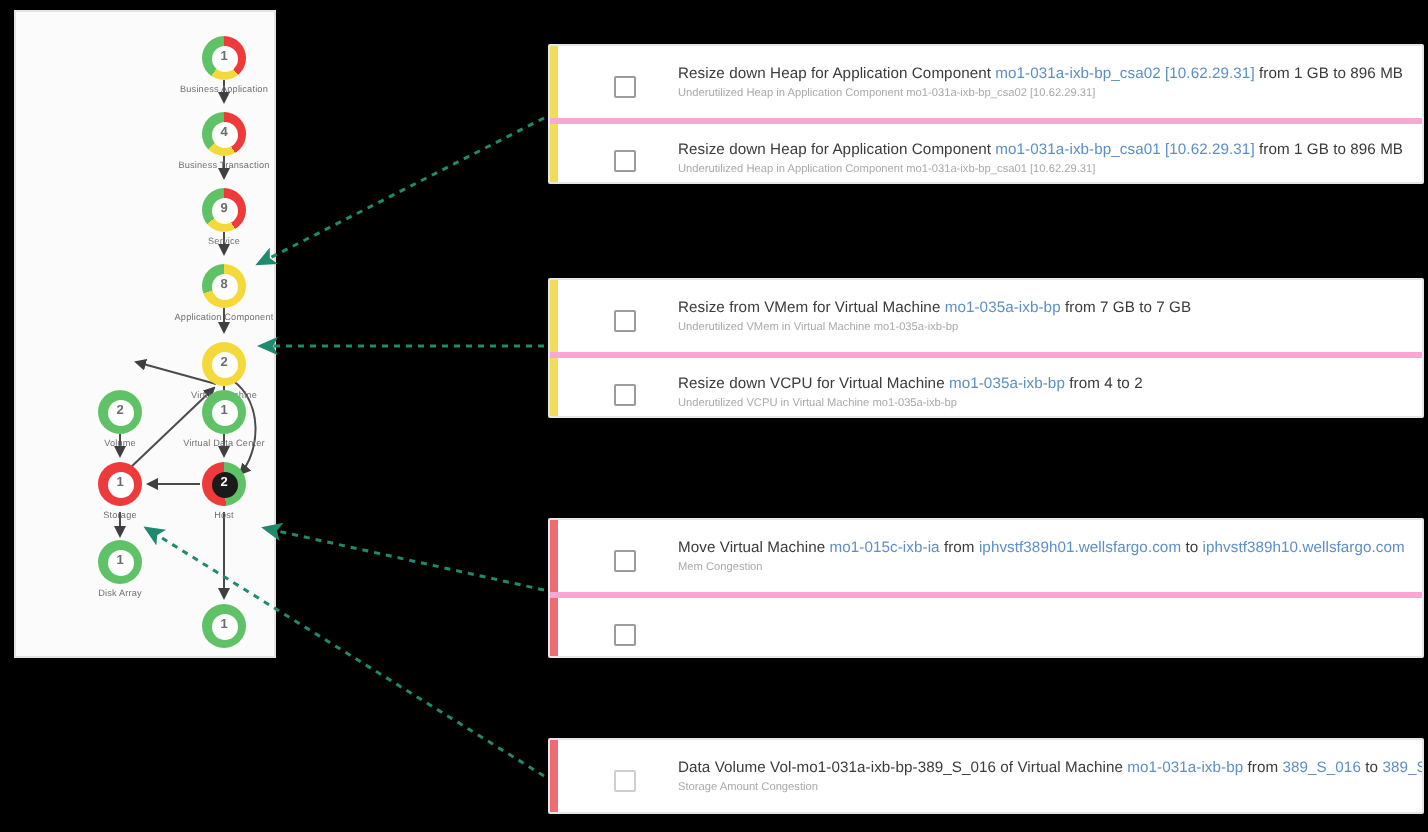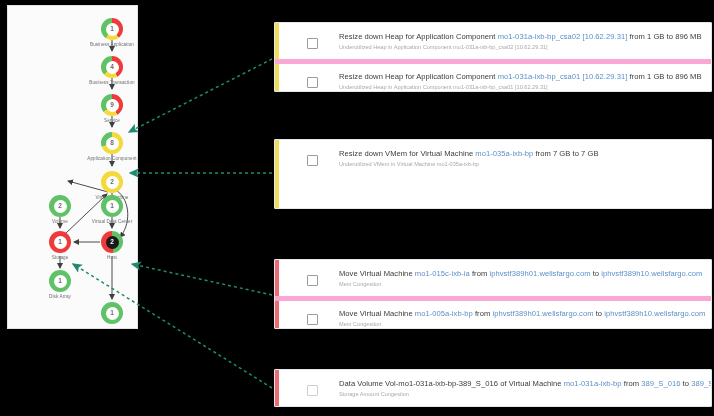--- a/index.html
+++ b/index.html
@@ -52,21 +52,21 @@
   }
   .card .accent {
     position: absolute; left: 0; top: 0; bottom: 0; width: 4px;
   }
   .row {
     position: relative;
     display: flex; align-items: center;
     padding: 7px 8px 6px 14px;
     min-height: 36px;
   }
-  .row + .row { border-top: 5px solid #f9a8d4; }
+  .row + .row { border-top: 3px solid #f9a8d4; }
   .chk {
     flex: 0 0 auto;
     width: 11px; height: 11px;
     border: 1.2px solid #9b9b9b;
     background: #ffffff;
     border-radius: 1px;
     margin: 3px 0 0 18px;
   }
   .chk.muted { border-color: #cfcfcf; }
   .row-text { margin-left: 21px; padding-top: 1px; }
@@ -216,49 +216,52 @@
     </div>
   </div>
 
   <div class="card" style="left:274px; top:139px; width:438px; height:70px;">
     <div class="accent" style="background:#f0de5b;"></div>
 
     <div class="row">
       <div class="chk"></div>
       <div class="row-text">
         <div class="row-title">
-          <span>Resize down VMem for Virtual Machine </span><span class="lnk">mo1-035a-ixb-bp</span><span> from 7 GB to 7 GB</span>
+          <span>Resize from VMem for Virtual Machine </span><span class="lnk">mo1-035a-ixb-bp</span><span> from 7 GB to 7 GB</span>
         </div>
         <div class="row-sub">Underutilized VMem in Virtual Machine mo1-035a-ixb-bp</div>
       </div>
     </div>
 
+    <div class="row">
+      <div class="chk"></div>
+      <div class="row-text">
+        <div class="row-title">
+          <span>Resize down VCPU for Virtual Machine </span><span class="lnk">mo1-035a-ixb-bp</span><span> from 4 to 2</span>
+        </div>
+        <div class="row-sub">Underutilized VCPU in Virtual Machine mo1-035a-ixb-bp</div>
+      </div>
+    </div>
   </div>
 
   <div class="card" style="left:274px; top:259px; width:438px; height:70px;">
     <div class="accent" style="background:#ef6b72;"></div>
 
     <div class="row">
       <div class="chk"></div>
       <div class="row-text">
         <div class="row-title">
           <span>Move Virtual Machine </span><span class="lnk">mo1-015c-ixb-ia</span><span> from </span><span class="lnk">iphvstf389h01.wellsfargo.com</span><span> to </span><span class="lnk">iphvstf389h10.wellsfargo.com</span>
         </div>
         <div class="row-sub">Mem Congestion</div>
       </div>
     </div>
 
     <div class="row">
       <div class="chk"></div>
-      <div class="row-text">
-        <div class="row-title">
-          <span>Move Virtual Machine </span><span class="lnk">mo1-005a-ixb-bp</span><span> from </span><span class="lnk">iphvstf389h01.wellsfargo.com</span><span> to </span><span class="lnk">iphvstf389h10.wellsfargo.com</span>
-        </div>
-        <div class="row-sub">Mem Congestion</div>
-      </div>
     </div>
   </div>
 
   <div class="card" style="left:274px; top:369px; width:438px; height:38px;">
     <div class="accent" style="background:#ef6b72;"></div>
 
     <div class="row">
       <div class="chk muted"></div>
       <div class="row-text">
         <div class="row-title">

